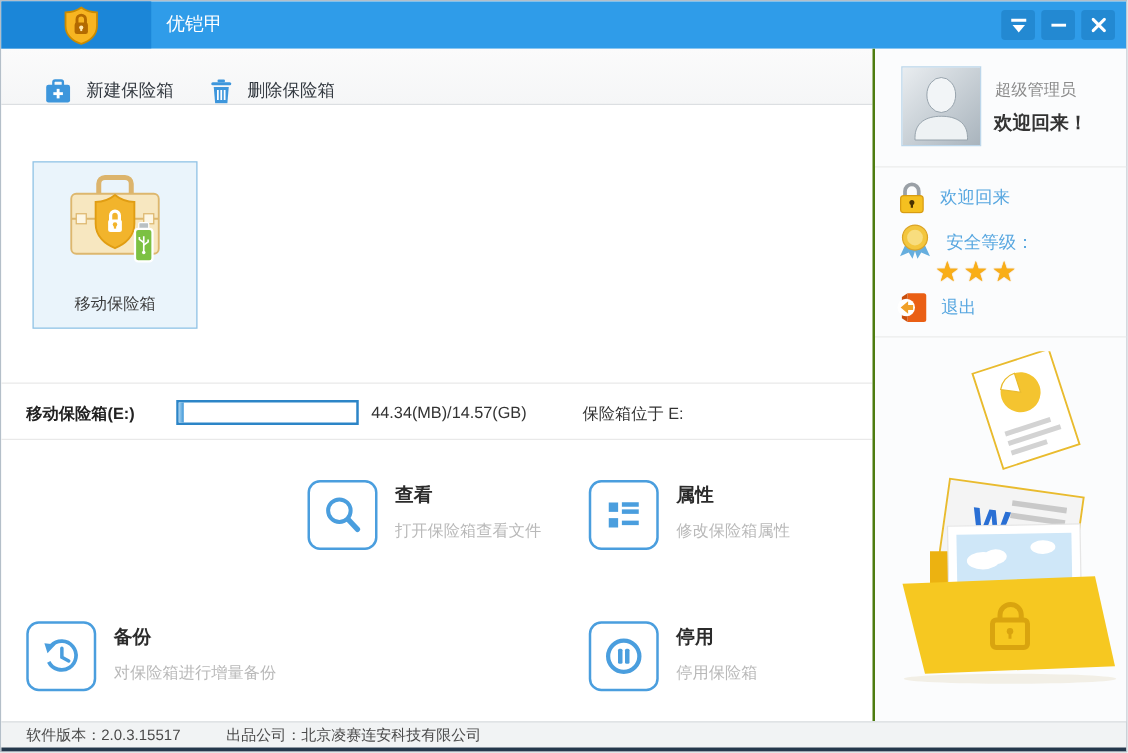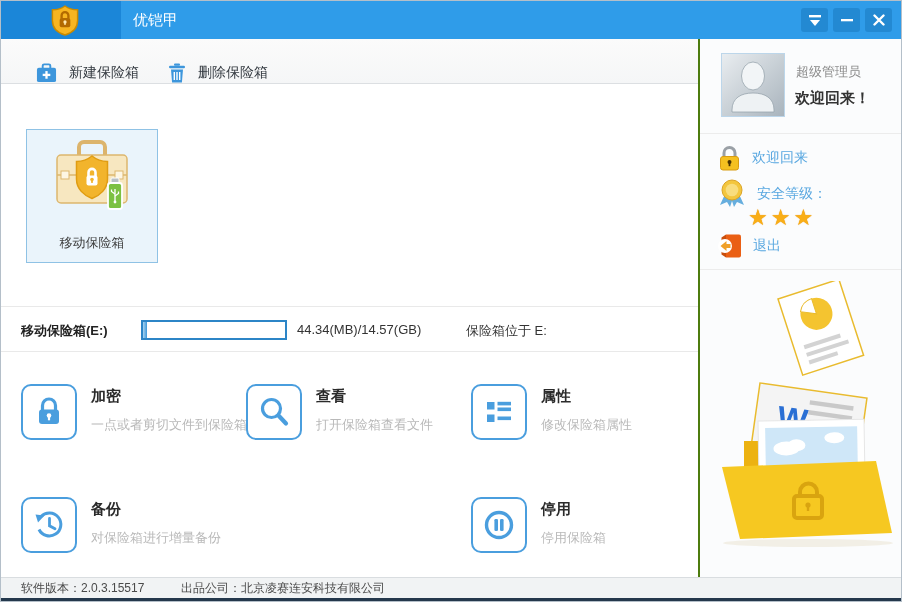--- a/index.html
+++ b/index.html
@@ -165,32 +165,20 @@
 
     <div class="progress-row">
       <span class="drive-label">移动保险箱(E:)</span>
       <div class="progress-bar">
         <div class="progress-fill" style="width: 3%;"></div>
       </div>
       <span class="usage-text">44.34(MB)/14.57(GB)</span>
       <span class="location-text">保险箱位于 E:</span>
     </div>
 
-    <div class="action p0">
-      <div class="icon-box">
-        <svg width="32" height="32" viewBox="0 0 32 32">
-          <path d="M9.5 14 v-4.5 a6.5 6.5 0 0 1 13 0 V14" fill="none" stroke="#4a9ede" stroke-width="3.2"></path>
-          <rect x="6" y="13.5" width="20" height="14.5" rx="3" fill="#4a9ede"></rect>
-          <circle cx="16" cy="19.5" r="2.3" fill="#fff"></circle>
-          <rect x="14.9" y="19.5" width="2.2" height="4.8" fill="#fff"></rect>
-        </svg>
-      </div>
-      <div class="a-title">加密</div>
-      <div class="a-sub">一点或者剪切文件到保险箱</div>
-    </div>
 
     <div class="action p1">
       <div class="icon-box">
         <svg width="32" height="32" viewBox="0 0 32 32">
           <circle cx="13.5" cy="12.5" r="9" fill="none" stroke="#4a9ede" stroke-width="3.2"></circle>
           <line x1="20.5" y1="19.5" x2="28" y2="27.5" stroke="#4a9ede" stroke-width="4.2" stroke-linecap="round"></line>
         </svg>
       </div>
       <div class="a-title">查看</div>
       <div class="a-sub">打开保险箱查看文件</div>

